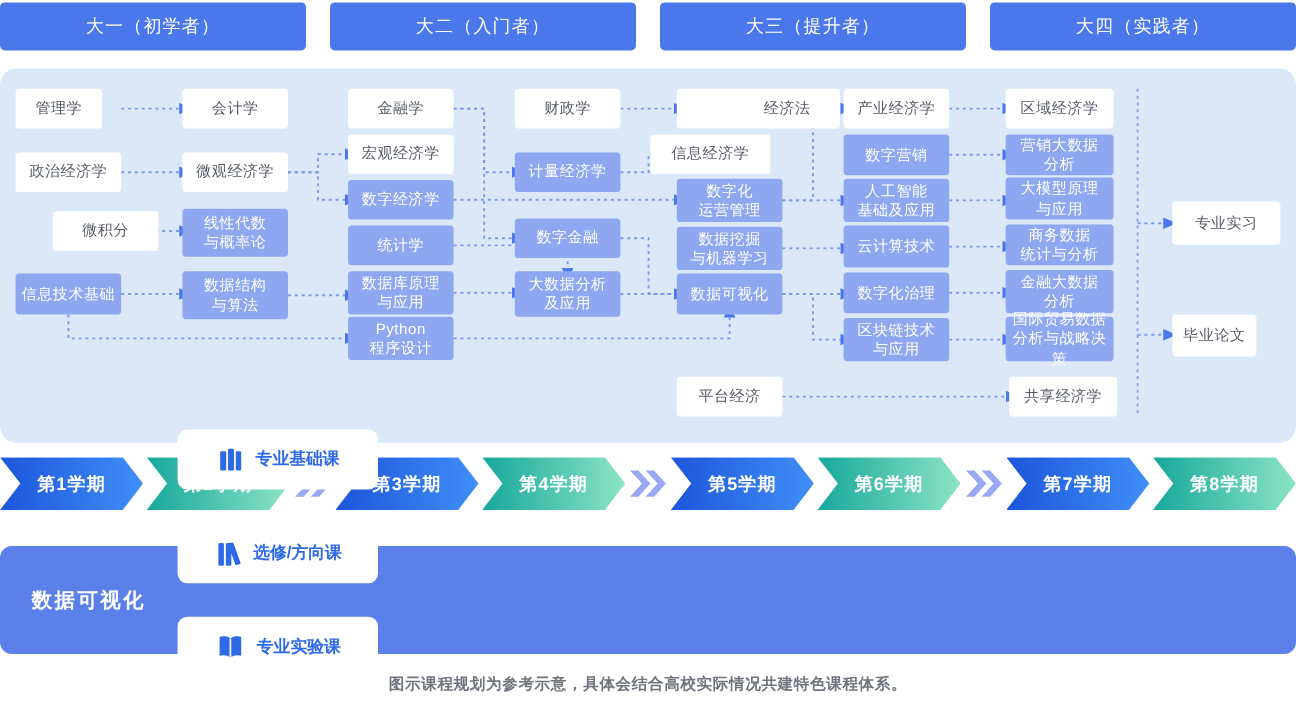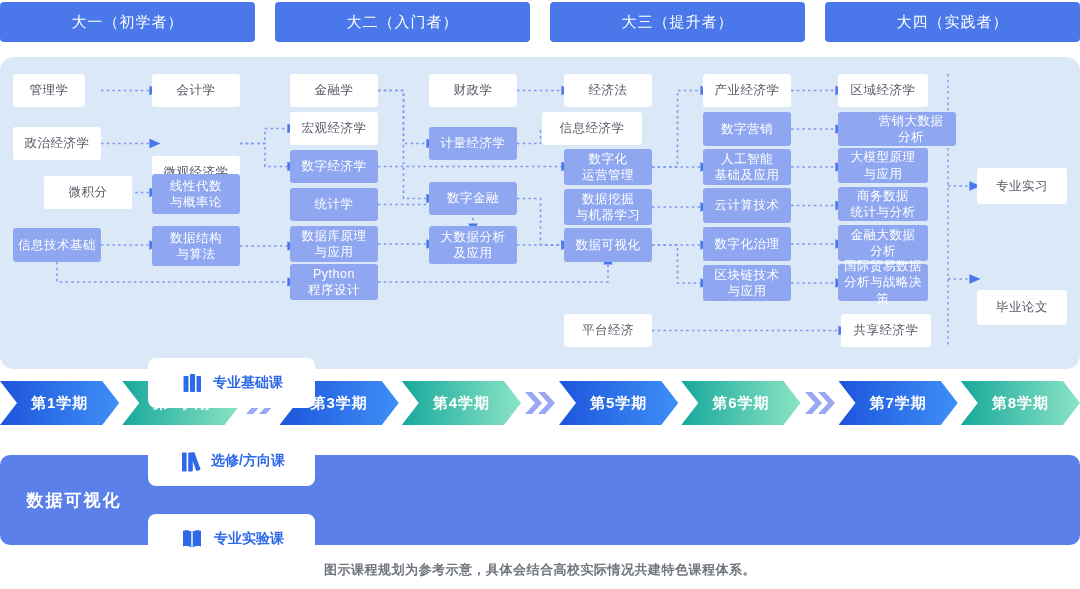--- a/index.html
+++ b/index.html
@@ -98,70 +98,70 @@
         <path d="M791 244 H837" class="edge" marker-end="url(#arr)"></path>
         <path d="M791 283 H837" class="edge" marker-end="url(#arr)"></path>
         <path d="M652 330.5 H840" class="edge" marker-end="url(#arr)"></path>
       </g>
   </svg>
 
   <div id="courses">
       <div class="course base" style="left: 13px; top: 74px; width: 72px; height: 33px;">管理学</div>
       <div class="course base" style="left: 152px; top: 74px; width: 88px; height: 33px;">会计学</div>
       <div class="course base" style="left: 13px; top: 127px; width: 88px; height: 33px;">政治经济学</div>
-      <div class="course base" style="left: 152px; top: 127px; width: 88px; height: 33px; margin-top: 29px;">微观经济学</div>
+      <div class="course base" style="left: 152px; top: 127px; width: 88px; height: 33px;">微观经济学</div>
       <div class="course base" style="left: 13px; top: 176px; width: 88px; height: 33px; margin-left: 31px;">微积分</div>
       <div class="course core" style="left: 152px; top: 174px; width: 88px; height: 40px;">线性代数
 与概率论</div>
       <div class="course core" style="left: 13px; top: 228px; width: 88px; height: 34px;">信息技术基础</div>
       <div class="course core" style="left: 152px; top: 226px; width: 88px; height: 40px;">数据结构
 与算法</div>
       <div class="course base" style="left: 290px; top: 74px; width: 88px; height: 33px;">金融学</div>
       <div class="course base" style="left: 290px; top: 112px; width: 88px; height: 33px;">宏观经济学</div>
       <div class="course core" style="left: 290px; top: 150px; width: 88px; height: 33px;">数字经济学</div>
       <div class="course core" style="left: 290px; top: 188px; width: 88px; height: 33px;">统计学</div>
       <div class="course core" style="left: 290px; top: 226px; width: 88px; height: 36px;">数据库原理
 与应用</div>
       <div class="course core" style="left: 290px; top: 264px; width: 88px; height: 36px;">Python
 程序设计</div>
       <div class="course base" style="left: 429px; top: 74px; width: 88px; height: 33px;">财政学</div>
       <div class="course core" style="left: 429px; top: 127px; width: 88px; height: 33px;">计量经济学</div>
       <div class="course core" style="left: 429px; top: 182px; width: 88px; height: 33px;">数字金融</div>
       <div class="course core" style="left: 429px; top: 226px; width: 88px; height: 38px;">大数据分析
 及应用</div>
-      <div class="course base" style="left: 564px; top: 74px; width: 88px; height: 33px;">经济法</div>
+      <div class="course base" style="left: 564px; top: 74px; width: 88px; height: 33px; padding-left: 48px;">经济法</div>
       <div class="course base" style="left: 542px; top: 112px; width: 100px; height: 33px;">信息经济学</div>
       <div class="course core" style="left: 564px; top: 149px; width: 88px; height: 36px;">数字化
 运营管理</div>
       <div class="course core" style="left: 564px; top: 189px; width: 88px; height: 36px;">数据挖掘
 与机器学习</div>
       <div class="course core" style="left: 564px; top: 228px; width: 88px; height: 34px;">数据可视化</div>
       <div class="course base" style="left: 564px; top: 314px; width: 88px; height: 33px;">平台经济</div>
       <div class="course base" style="left: 703px; top: 74px; width: 88px; height: 33px;">产业经济学</div>
       <div class="course core" style="left: 703px; top: 112px; width: 88px; height: 34px;">数字营销</div>
       <div class="course core" style="left: 703px; top: 149px; width: 88px; height: 36px;">人工智能
 基础及应用</div>
       <div class="course core" style="left: 703px; top: 188px; width: 88px; height: 35px;">云计算技术</div>
       <div class="course core" style="left: 703px; top: 227px; width: 88px; height: 34px;">数字化治理</div>
       <div class="course core" style="left: 703px; top: 265px; width: 88px; height: 36px;">区块链技术
 与应用</div>
       <div class="course base" style="left: 838px; top: 74px; width: 90px; height: 33px;">区域经济学</div>
-      <div class="course core" style="left: 838px; top: 112px; width: 90px; height: 34px; padding-left: 28px;">营销大数据
+      <div class="course core" style="left: 838px; top: 112px; width: 90px; height: 34px;">营销大数据
 分析</div>
       <div class="course core" style="left: 838px; top: 148px; width: 90px; height: 35px;">大模型原理
 与应用</div>
       <div class="course core" style="left: 838px; top: 187px; width: 90px; height: 34px;">商务数据
 统计与分析</div>
       <div class="course core" style="left: 838px; top: 225px; width: 90px; height: 36px;">金融大数据
 分析</div>
       <div class="course core" style="left: 838px; top: 264px; width: 90px; height: 37px;">国际贸易数据
 分析与战略决策</div>
       <div class="course base" style="left: 841px; top: 314px; width: 90px; height: 33px;">共享经济学</div>
       <div class="course base" style="left: 977px; top: 168px; width: 90px; height: 36px;">专业实习</div>
-      <div class="course base" style="left: 977px; top: 262px; width: 90px; height: 35px; margin-top: 28px;">毕业论文</div>
+      <div class="course base" style="left: 977px; top: 262px; width: 70px; height: 35px;">毕业论文</div>
     </div>
 
   <div class="semesters" id="semesters">
       <div class="chev blue">第1学期</div>
       <div class="chev teal">第2学期</div>
       <div class="sep">
         <svg width="32" height="28" viewBox="0 0 32 28">
           <g fill="#9aa8f3">
             <path d="M1 3h7l10 11L8 25H1l10-11z"></path>
             <path d="M14 3h7l10 11-10 11h-7l10-11z"></path>

